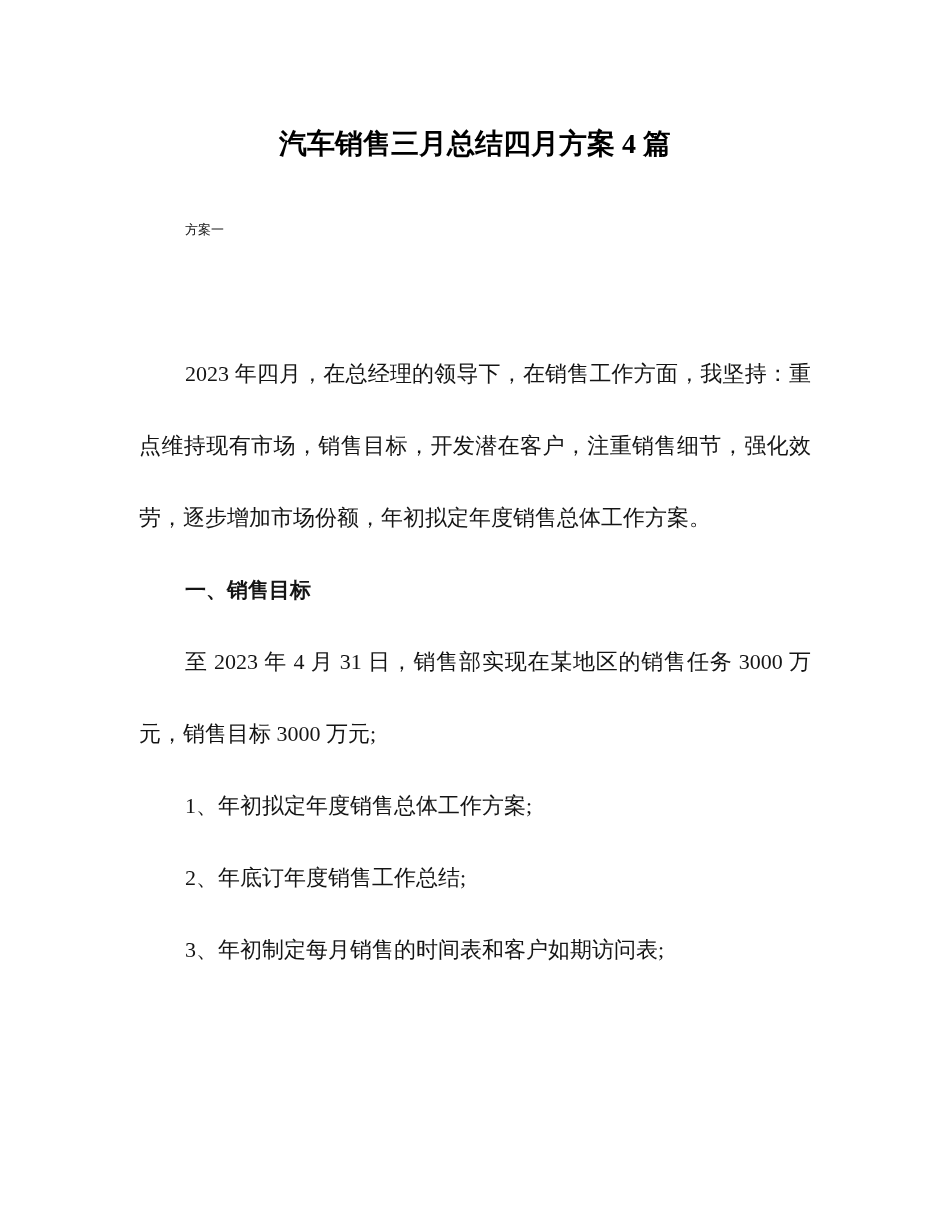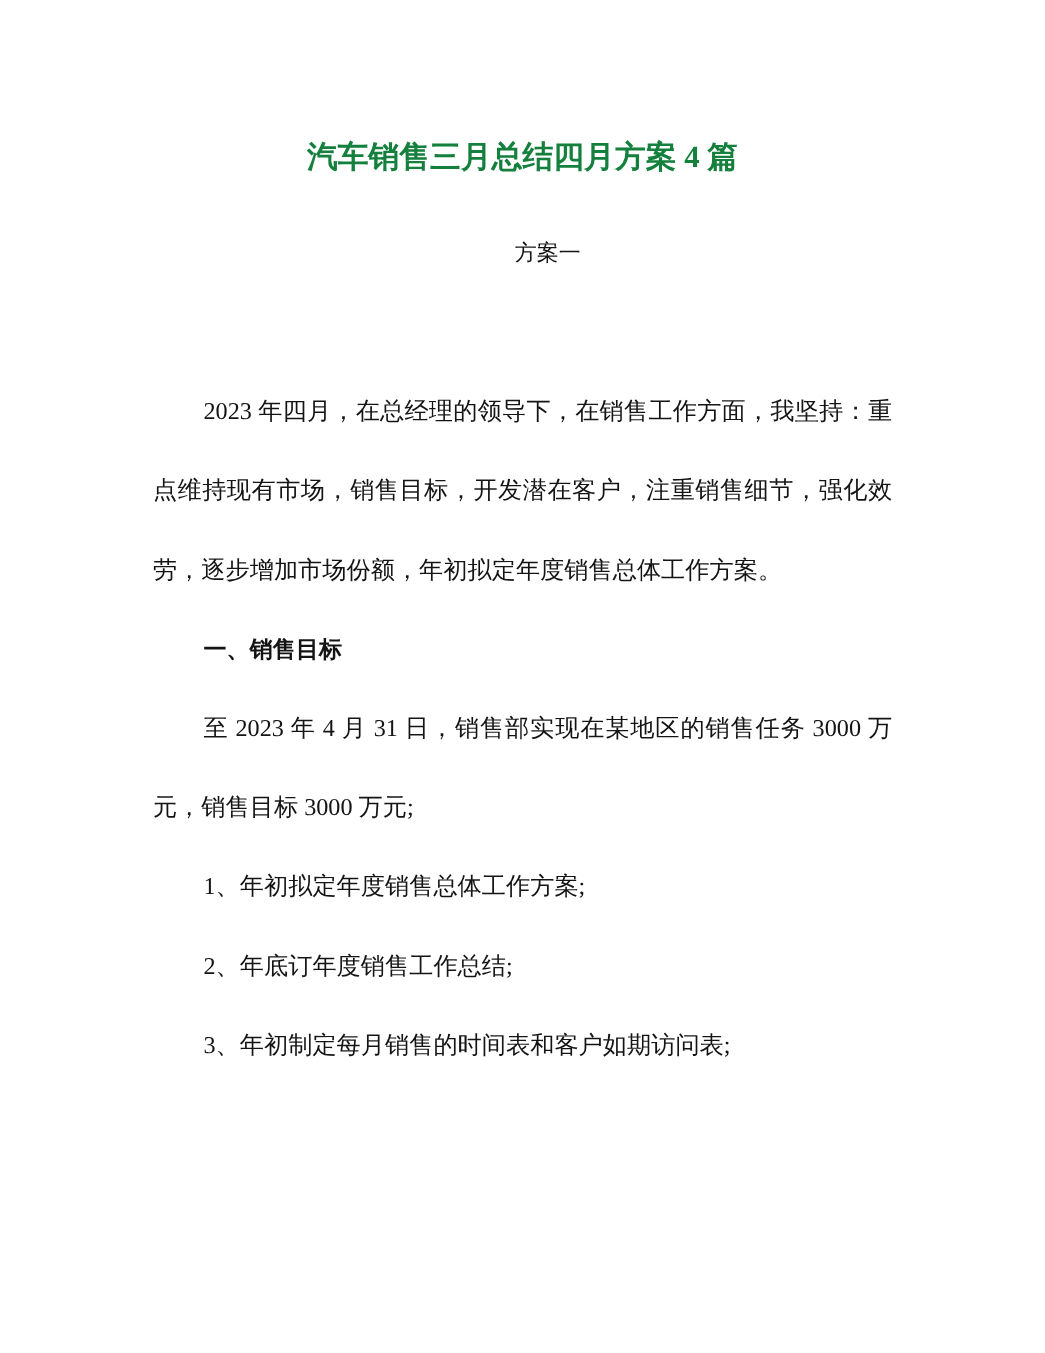--- a/index.html
+++ b/index.html
@@ -18,33 +18,32 @@
     box-sizing: content-box;
     width: 672px;
     padding: 122px 139px 0 139px;
   }
   .doc-title {
     margin: 0 0 28px 0;
     font-size: 28px;
     line-height: 44px;
     font-weight: bold;
     text-align: center;
-    color: #15803d;
+    color: #000000;
     white-space: nowrap;
   }
   .line {
     margin: 0;
     font-size: 22px;
     line-height: 72px;
     height: 72px;
     font-weight: normal;
   }
   .small {
-    font-size: 20px;
-    text-align: center;
+    font-size: 13px;
   }
   .heading {
     font-size: 21px;
     font-weight: bold;
   }
   .indent {
     text-indent: 46px;
   }
   .fill {
     text-align: justify;

